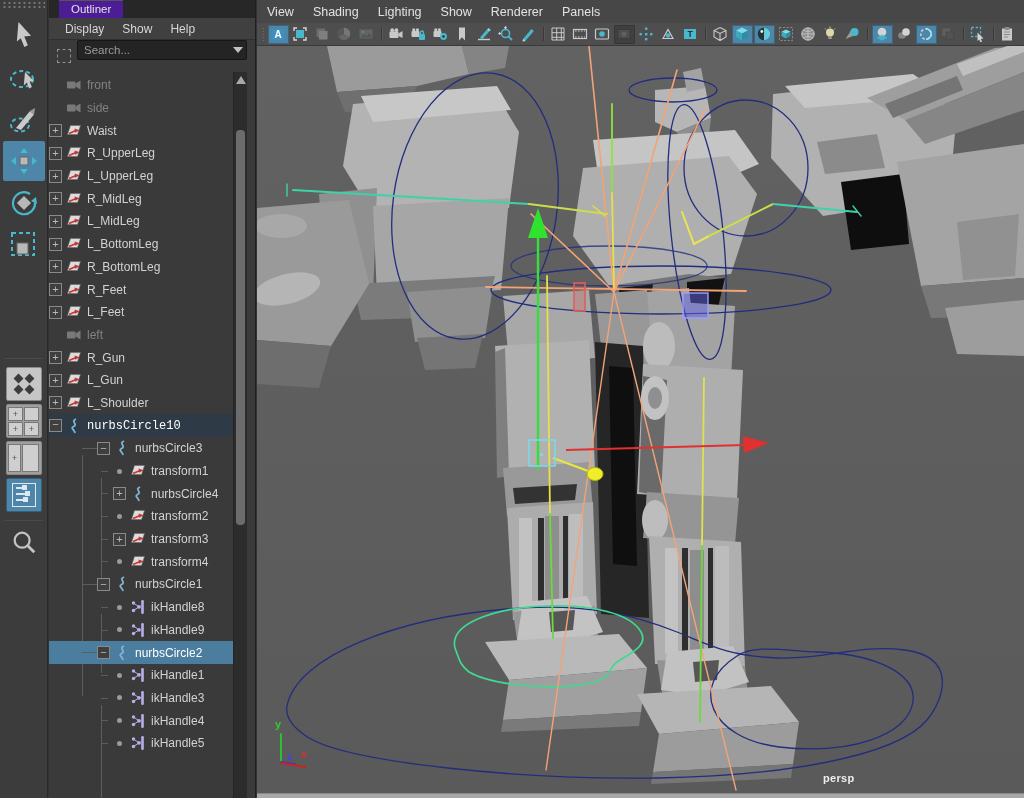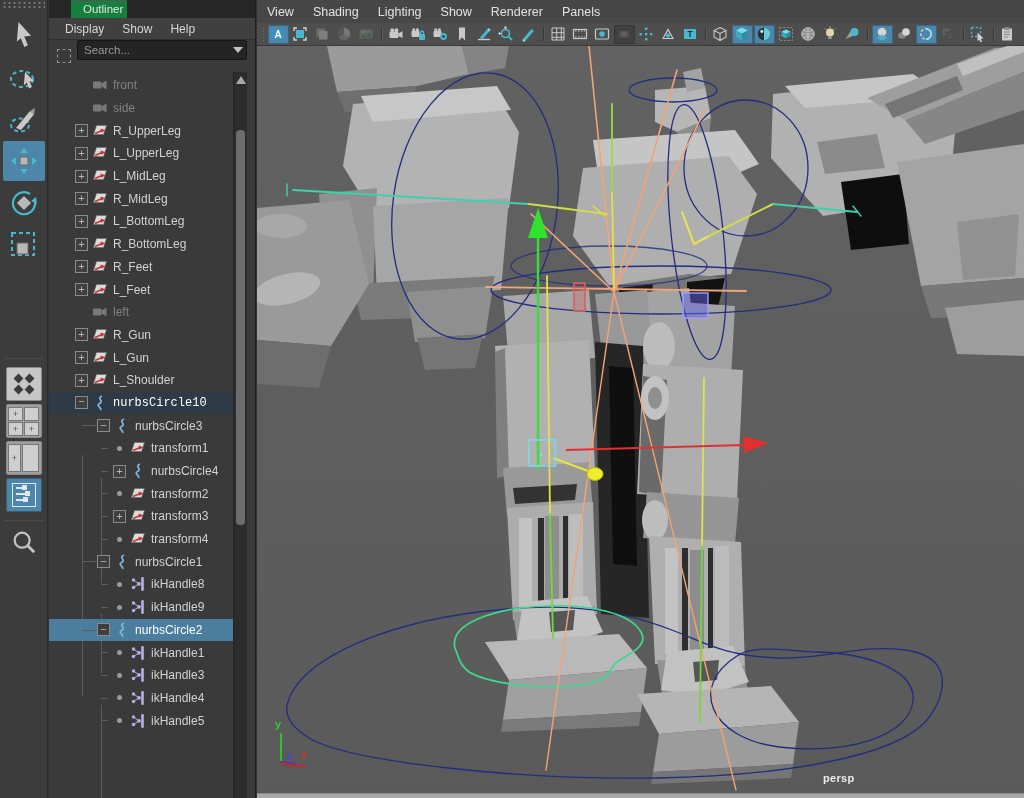--- a/index.html
+++ b/index.html
@@ -31,34 +31,34 @@
   .lbtn[data-state="active"]{background:var(--accent);border-color:#35607c;}
   .olglyph{width:24px;height:24px;border:1.5px solid #dce9f2;position:relative;background:transparent;}
   .olglyph i{position:absolute;left:3px;height:2px;background:#dce9f2;}
   .olglyph i b{position:absolute;top:-2px;width:5px;height:5px;background:#dce9f2;display:block;}
   .zoomwrap{margin-top:6px;text-align:center;}
   .zoomwrap svg{width:28px;height:28px;}
 
   
   .outliner{position:absolute;left:49px;top:0;width:207px;height:798px;background:var(--panel);border-right:1px solid #1f1f1f;}
   .tabstrip{height:18px;background:#272727;display:flex;}
-  .tab{margin-left:22px;padding:2px 4px 0 12px;background:#15803d;color:#e4e4e4;font-size:11.5px;border-top:1px solid #555;}
+  .tab{margin-left:10px;padding:2px 12px 0 12px;background:#4c1d95;color:#e4e4e4;font-size:11.5px;border-top:1px solid #555;}
   .omenus{height:22px;background:#404040;display:flex;align-items:center;padding-left:16px;gap:18px;border-bottom:1px solid #303030;}
   .omenus .mi{color:#d6d6d6;font-size:12px;}
   .searchrow{height:32px;display:flex;align-items:center;padding:0 8px;}
   .filtericon{width:14px;height:14px;border:1.5px dashed #8f8f8f;margin-right:6px;flex:none;}
   .searchfield{position:relative;flex:1;height:32px;}
   .searchfield input{width:100%;height:20px;background:#242424;border:1px solid #161616;border-radius:2px;
     color:#cfcfcf;font-size:11.5px;padding:0 18px 0 6px;font-family:inherit;}
   .searchfield input::placeholder{color:#9a9a9a;}
   .sf-arrow{position:absolute;right:4px;top:7px;width:0;height:0;border-left:5px solid transparent;border-right:5px solid transparent;border-top:6px solid #c2c2c2;}
   .tree{position:absolute;left:0;top:72px;right:0;bottom:0;overflow:hidden;}
   .guide{position:absolute;width:1px;background:#5d5d5d;}
   .trow{position:relative;height:22.7px;display:flex;align-items:center;width:185px;}
-  .trow[data-depth="0"]{padding-left:26px;}
+  .trow[data-depth="0"]{}
   .trow[data-depth="1"]{padding-left:48px;}
   .trow[data-depth="2"]{padding-left:64px;}
   .trow[data-depth="1"]::before{content:"";position:absolute;left:33px;top:11px;width:15px;height:1px;background:#5d5d5d;}
   .trow[data-depth="2"]::before{content:"";position:absolute;left:52px;top:11px;width:7px;height:1px;background:#5d5d5d;}
   .trow[data-state="sel"]{background:var(--selrow);}
   .trow[data-state="sel2"]{background:var(--selrow2);font-family:Liberation Mono, monospace;}
   .exp{width:13px;height:13px;flex:none;margin-right:4px;position:relative;font-size:11px;line-height:11px;color:#b9b9b9;text-align:center;}
   .trow[data-exp="plus"] .exp,.trow[data-exp="minus"] .exp{border:1px solid #8a8a8a;background:#3f3f3f;}
   .trow[data-exp="plus"] .exp::after{content:"+";position:absolute;left:0;right:0;top:0px;}
   .trow[data-exp="minus"] .exp::after{content:"−";position:absolute;left:0;right:0;top:0px;}
@@ -423,20 +423,27 @@
           </div>
 
           <div class="trow" data-state="dim" data-depth="0" data-exp="none">
             <span class="exp"></span>
             <svg class="nicon" viewBox="0 0 16 16">
               <use href="#t-camera"></use>
             </svg>
             <span class="tlabel">side</span>
           </div>
 
+          <div class="trow" data-state="normal" data-depth="0" data-exp="plus">
+            <span class="exp"></span>
+            <svg class="nicon" viewBox="0 0 16 16">
+              <use href="#t-transform"></use>
+            </svg>
+            <span class="tlabel">Waist</span>
+          </div>
 
           <div class="trow" data-state="normal" data-depth="0" data-exp="plus">
             <span class="exp"></span>
             <svg class="nicon" viewBox="0 0 16 16">
               <use href="#t-transform"></use>
             </svg>
             <span class="tlabel">R_UpperLeg</span>
           </div>
 
           <div class="trow" data-state="normal" data-depth="0" data-exp="plus">
@@ -445,29 +452,29 @@
               <use href="#t-transform"></use>
             </svg>
             <span class="tlabel">L_UpperLeg</span>
           </div>
 
           <div class="trow" data-state="normal" data-depth="0" data-exp="plus">
             <span class="exp"></span>
             <svg class="nicon" viewBox="0 0 16 16">
               <use href="#t-transform"></use>
             </svg>
+            <span class="tlabel">R_MidLeg</span>
+          </div>
+
+          <div class="trow" data-state="normal" data-depth="0" data-exp="plus">
+            <span class="exp"></span>
+            <svg class="nicon" viewBox="0 0 16 16">
+              <use href="#t-transform"></use>
+            </svg>
             <span class="tlabel">L_MidLeg</span>
-          </div>
-
-          <div class="trow" data-state="normal" data-depth="0" data-exp="plus">
-            <span class="exp"></span>
-            <svg class="nicon" viewBox="0 0 16 16">
-              <use href="#t-transform"></use>
-            </svg>
-            <span class="tlabel">R_MidLeg</span>
           </div>
 
           <div class="trow" data-state="normal" data-depth="0" data-exp="plus">
             <span class="exp"></span>
             <svg class="nicon" viewBox="0 0 16 16">
               <use href="#t-transform"></use>
             </svg>
             <span class="tlabel">L_BottomLeg</span>
           </div>
 

